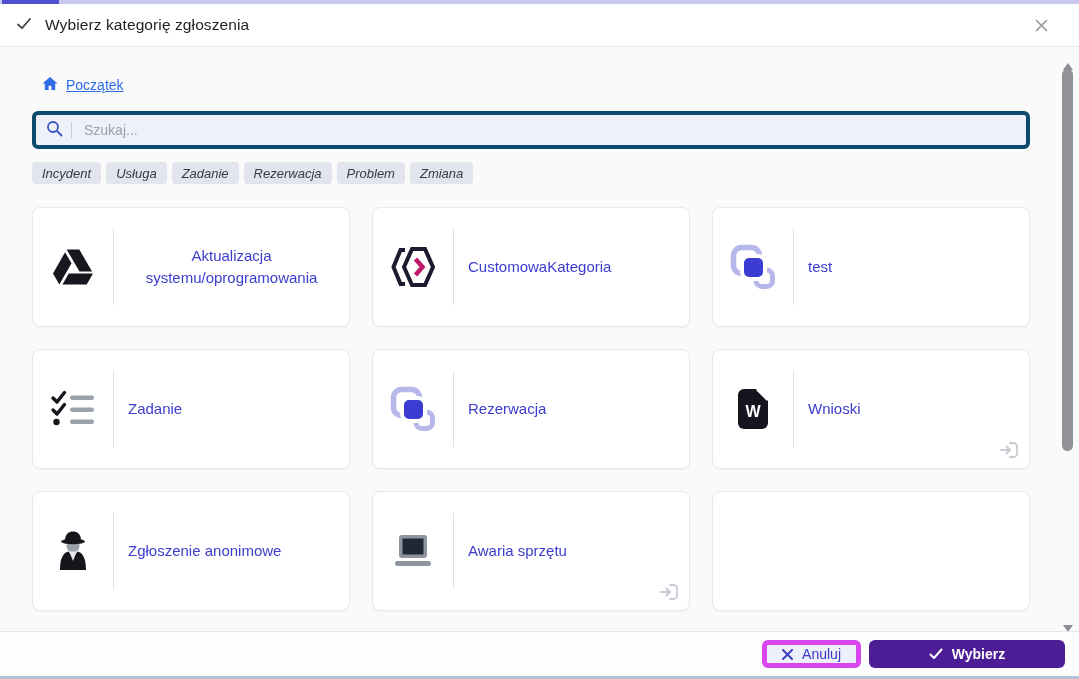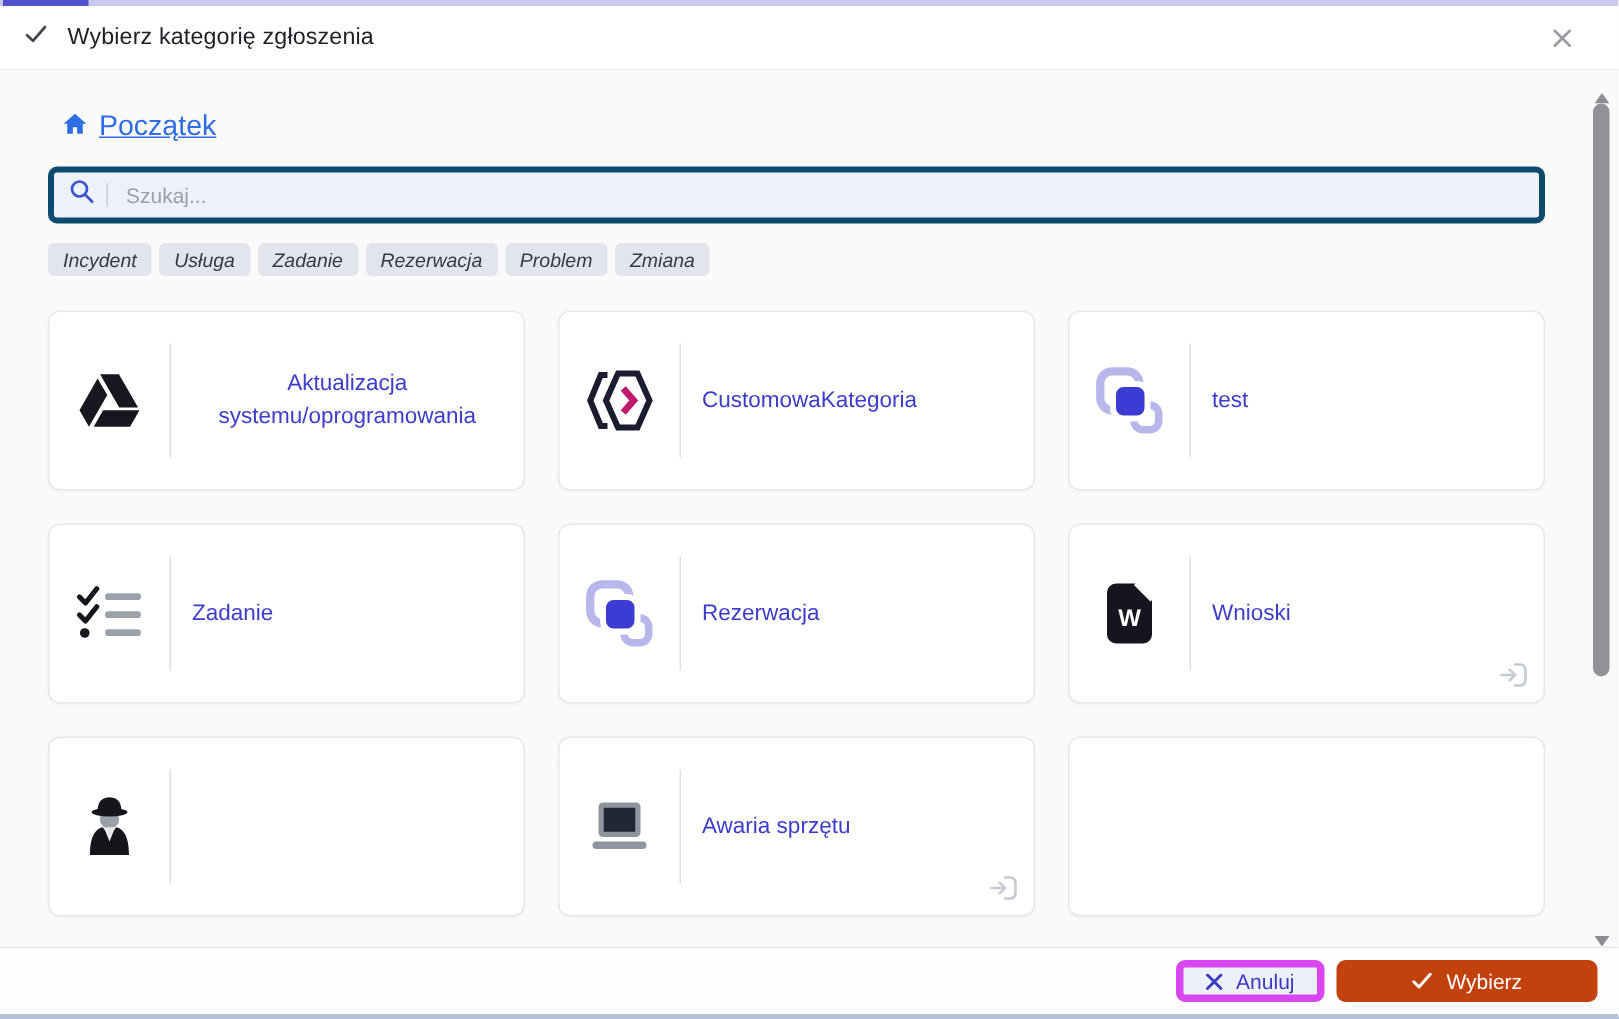--- a/index.html
+++ b/index.html
@@ -14,21 +14,21 @@
   
   .modal{height:672px;display:flex;flex-direction:column;background:#ffffff;}
   .modal-header{height:42px;flex:0 0 42px;display:flex;align-items:center;padding:0 16px;border-bottom:1px solid #e7e7ea;background:#ffffff;}
   .modal-title{margin-left:13px;font-size:15.5px;font-weight:500;color:#1f1f26;letter-spacing:.1px;}
   .close-btn{margin-left:auto;width:24px;height:24px;display:flex;align-items:center;justify-content:center;cursor:pointer;margin-right:10px;}
 
   .modal-body{flex:1 1 auto;position:relative;background:#fafafb;overflow:hidden;}
   .body-inner{margin-left:32px;width:998px;padding-top:28px;}
 
   .breadcrumb{display:flex;align-items:center;gap:8px;padding-left:10px;height:20px;}
-  .breadcrumb a{font-size:19px;font-weight:500;color:#2e6ce6;text-decoration:underline;cursor:pointer;}
+  .breadcrumb a{font-size:14px;font-weight:500;color:#2e6ce6;text-decoration:underline;cursor:pointer;}
 
   .search-box{margin-top:16px;height:30px;background:#eef1f9;border:4px solid #0c4a6e;border-radius:6px;display:flex;align-items:center;padding:0 10px;}
   .search-divider{width:1px;height:16px;background:#c9cedd;margin:0 10px 0 8px;}
   .search-input{flex:1;border:none;background:transparent;outline:none;font-size:14px;color:#333;font-family:"Liberation Sans",sans-serif;}
   .search-input::placeholder{color:#9aa0ae;}
 
   .chips{margin-top:13px;display:flex;gap:5px;}
   .chip{height:22px;display:flex;align-items:center;padding:0 10px;background:#e2e5ee;border-radius:4px;font-size:13px;color:#353b48;cursor:pointer;white-space:nowrap;font-style:italic;}
 
   .grid{margin-top:23px;display:grid;grid-template-columns:repeat(3,318px);grid-auto-rows:120px;gap:22px;}
@@ -42,21 +42,21 @@
   
   .scrollbar{position:absolute;top:0;right:4px;width:14px;height:100%;}
   .sb-arrow{position:absolute;left:2px;width:10px;height:7px;cursor:pointer;}
   .sb-arrow.up{top:9px;}
   .sb-arrow.down{bottom:6px;}
   .sb-thumb{position:absolute;left:1px;top:22px;width:11px;height:382px;background:#909297;border-radius:5.5px;cursor:pointer;}
 
   .modal-footer{flex:0 0 44px;display:flex;align-items:center;justify-content:flex-end;gap:8px;padding-right:14px;background:#fdfdfe;border-top:1px solid #e7e7ea;}
   .btn{display:flex;align-items:center;justify-content:center;gap:9px;height:28px;border-radius:6px;font-size:14px;font-weight:500;cursor:pointer;border:none;font-family:"Liberation Sans",sans-serif;}
   .btn-cancel{background:#edeffa;color:#3a3ac4;padding:0 15px;border:5px solid #d946ef;}
-  .btn-confirm{background:#c2410c;color:#ffffff;width:174px;}
+  .btn-confirm{background:#4c1d95;color:#ffffff;width:196px;font-weight:bold;}
 </style>
 </head>
 <body>
 
 <div class="screen">
 
   <div class="top-strip">
     <div class="active-seg"></div>
   </div>
 
@@ -206,20 +206,23 @@
             <div class="card-icon-zone">
               <svg width="42" height="42" viewBox="0 0 42 42">
                 <circle cx="21" cy="16" r="6.5" fill="#9aa1ab"></circle>
                 <path d="M8 40 C8 26 12.5 22.5 16.5 21.5 L21 27.5 L25.5 21.5 C29.5 22.5 34 26 34 40 Z" fill="#15151c"></path>
                 <path d="M17.2 21.5 L21 31 L24.8 21.5 Z" fill="#e9e9ec"></path>
                 <ellipse cx="21" cy="11.5" rx="12" ry="2.8" fill="#15151c"></ellipse>
                 <path d="M13 11 C13 3.5 17 1.5 21 1.5 C25 1.5 29 3.5 29 11 Z" fill="#15151c"></path>
               </svg>
             </div>
             <div class="card-divider"></div>
+            <div class="card-label-wrap">
+                <span class="card-label">Zgłoszenie anonimowe</span>
+              </div>
           </div>
 
 
           <div class="card">
             <div class="card-icon-zone">
               <svg width="46" height="36" viewBox="0 0 46 36">
                 <rect x="9" y="2" width="28" height="23" rx="3" fill="#8e959e"></rect>
                 <rect x="12.5" y="5.5" width="21" height="16" fill="#202836"></rect>
                 <rect x="5" y="28" width="36" height="5" rx="2.5" fill="#8e959e"></rect>
               </svg>

